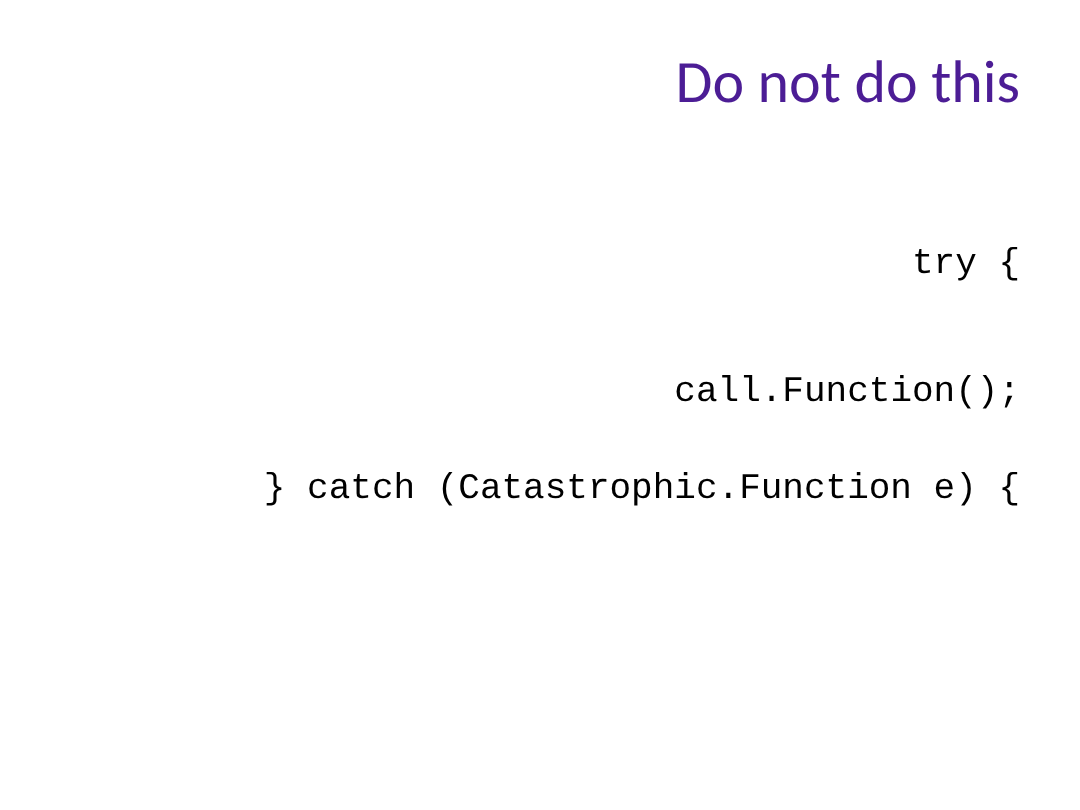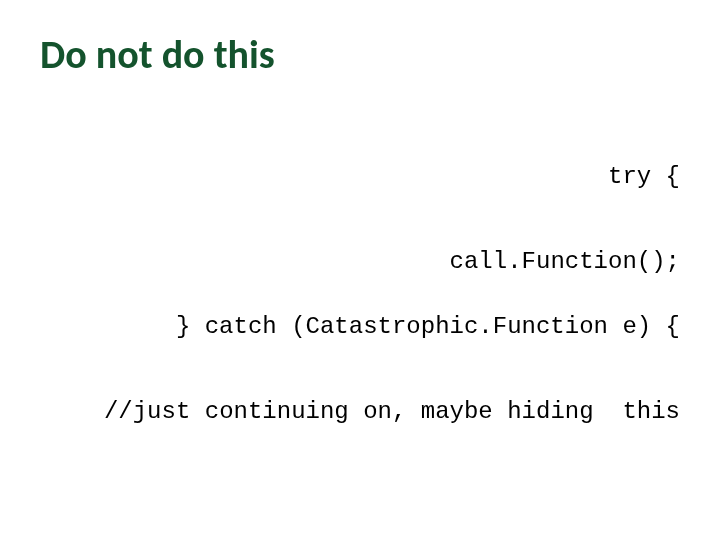--- a/index.html
+++ b/index.html
@@ -9,23 +9,23 @@
     }
     body {
       width: 720px;
       height: 540px;
       background: #ffffff;
       font-family: Calibri, Arial, sans-serif;
       padding: 20px 40px;
     }
     .slide-title {
       font-size: 40px;
-      font-weight: 700;
-      color: #14532d;
-      text-align: left;
+      font-weight: 400;
+      color: #4c1d95;
+      text-align: right;
       margin-top: 10px;
       margin-bottom: 50px;
     }
     .code-block {
       font-family: Consolas, "Courier New", monospace;
       font-size: 24px;
       color: #000000;
       line-height: 1.35;
       white-space: pre;
       padding-left: 5px;
@@ -41,17 +41,16 @@
   </style>
 </head>
 <body>
 
 <h1 class="slide-title">Do not do this</h1>
 
 <div class="code-block">
 <span class="code-line">try {</span>
 <span class="code-line indent">call.Function();</span>
 <span class="code-line">} catch (Catastrophic.Function e) {</span>
-<span class="code-line indent">//just continuing on, maybe hiding  this</span>
 
 
 
 </div>
 
 </body></html>

